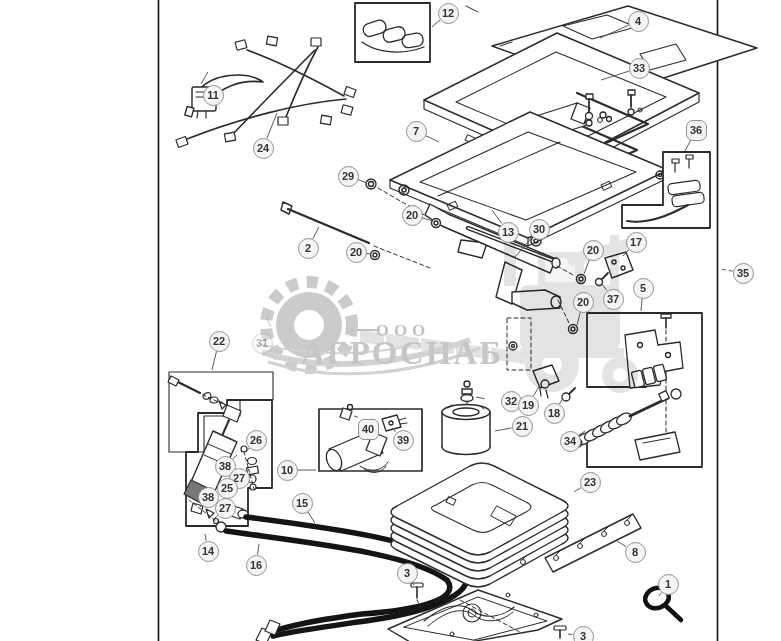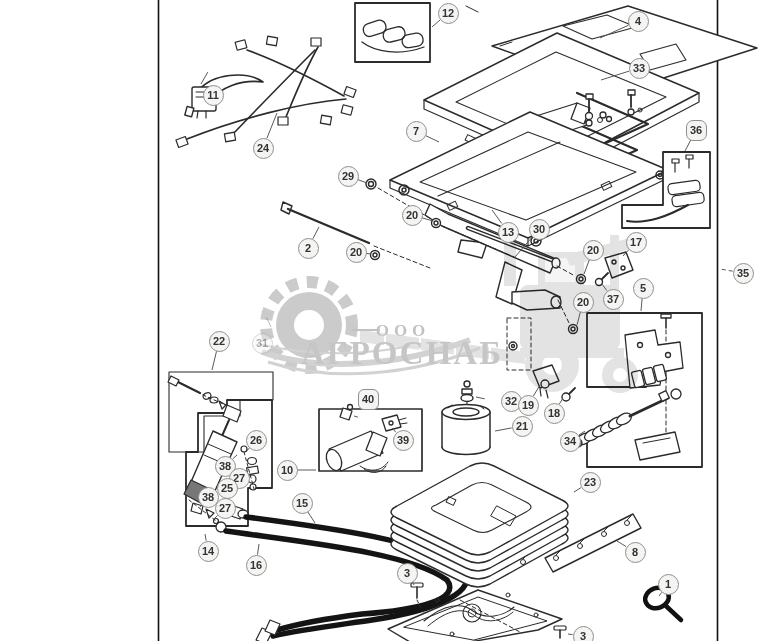--- a/index.html
+++ b/index.html
@@ -429,21 +429,21 @@
       <div class="callout faded" style="left: 251.5px; top: 297.5px; margin-top: 35px;">31</div>
       <div class="callout" style="left: 208.5px; top: 330.5px;">22</div>
       <div class="callout" style="left: 245.5px; top: 429.5px;">26</div>
       <div class="callout" style="left: 214.5px; top: 455.5px;">38</div>
       <div class="callout" style="left: 228.5px; top: 467.5px;">27</div>
       <div class="callout" style="left: 216.5px; top: 478px;">25</div>
       <div class="callout" style="left: 197.5px; top: 486.5px;">38</div>
       <div class="callout" style="left: 214.5px; top: 497.5px;">27</div>
       <div class="callout" style="left: 197.5px; top: 540.5px;">14</div>
       <div class="callout" style="left: 276.5px; top: 459.5px;">10</div>
-      <div class="callout" style="left: 357.5px; top: 389px; border-radius: 6px;">40</div>
+      <div class="callout" style="left: 357.5px; top: 419px; border-radius: 6px;">40</div>
       <div class="callout" style="left: 392.5px; top: 429.5px;">39</div>
       <div class="callout" style="left: 484.5px; top: 390.5px; margin-left: 16px;">32</div>
       <div class="callout" style="left: 511.5px; top: 415.5px;">21</div>
       <div class="callout" style="left: 517.5px; top: 394.5px;">19</div>
       <div class="callout" style="left: 543.5px; top: 402.5px;">18</div>
       <div class="callout" style="left: 559.5px; top: 430.5px;">34</div>
       <div class="callout" style="left: 291.5px; top: 492.5px;">15</div>
       <div class="callout" style="left: 245.5px; top: 554.5px;">16</div>
       <div class="callout" style="left: 579.5px; top: 471.5px;">23</div>
       <div class="callout" style="left: 624.5px; top: 541.5px;">8</div>

